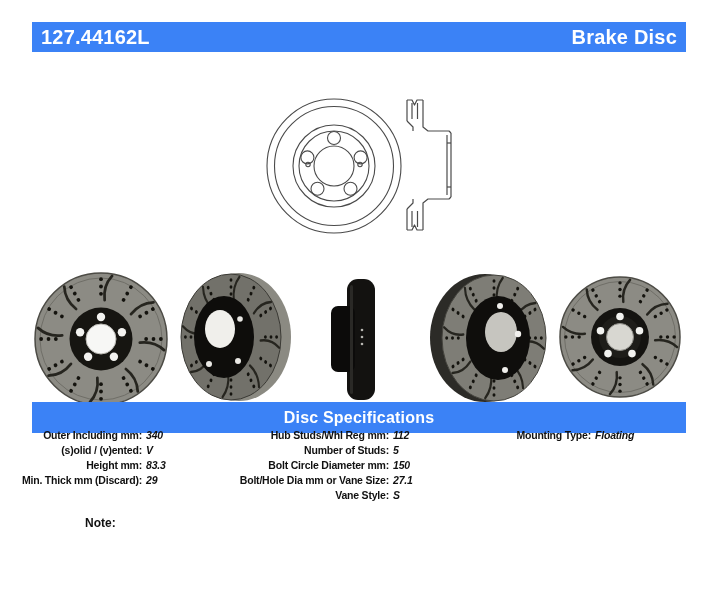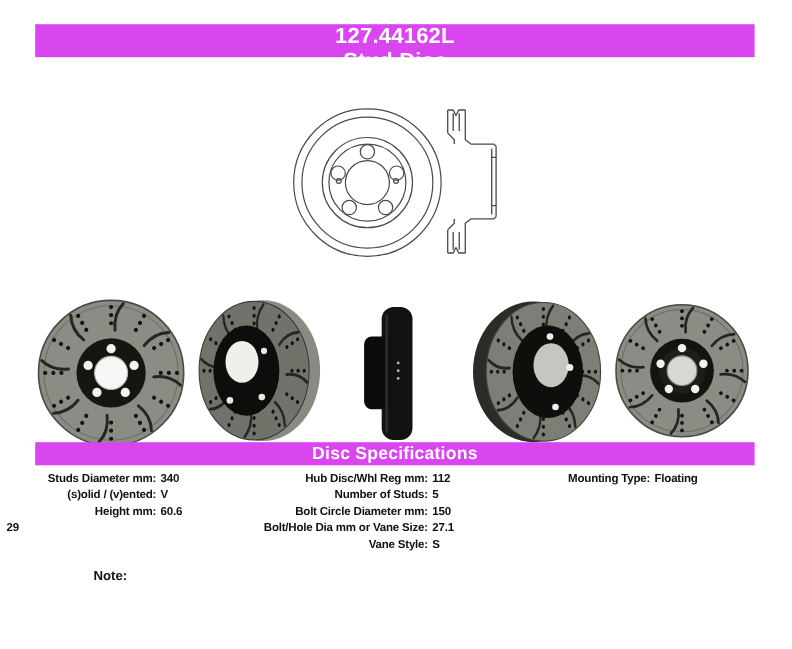--- a/index.html
+++ b/index.html
@@ -2,61 +2,60 @@
 <html><head>
 <meta charset="utf-8">
 <style>
   html,body { margin:0; padding:0; }
   body {
     width:720px; height:590px; position:relative;
     background:#ffffff; overflow:hidden;
     font-family:"Liberation Sans", sans-serif;
   }
   .bar {
-    position:absolute; background:#d946ef; color:#fff; font-weight:bold;
+    position:absolute; background:#3b82f6; color:#fff; font-weight:bold;
     box-sizing:border-box;
-    flex-direction:column;
   }
   #header-bar {
     left:32px; top:22px; width:654px; height:30px;
     display:flex; justify-content:space-between; align-items:center;
     padding:0 9px; font-size:20px; letter-spacing:.2px;
   }
   #spec-bar {
-    left:32px; top:402px; width:654px; height:21px;
+    left:32px; top:402px; width:654px; height:31px;
     display:flex; align-items:center; justify-content:center;
     font-size:16px; letter-spacing:.2px;
   }
   #drawings-svg { position:absolute; left:253px; top:86px; }
   #photos-svg   { position:absolute; left:0px;  top:268px; }
   .spec-col { position:absolute; top:428px; }
   #spec-col1 { left:2px; }
   #spec-col2 { left:210px; }
   #spec-col3 { left:440px; }
   .srow {
     display:flex; height:15px; line-height:15px;
     font-size:10.5px; font-weight:bold; color:#111;
     letter-spacing:-0.2px; white-space:nowrap;
   }
   .srow .lbl { text-align:right; }
   #spec-col1 .lbl { width:140px; }
   #spec-col2 .lbl { width:179px; }
   #spec-col3 .lbl { width:151px;text-align:right; }
-  .srow .val { margin-left:4px; }
+  .srow .val { margin-left:4px;font-style:italic; }
   #note {
     position:absolute; left:85px; top:516px;
     font-size:12px; font-weight:bold; color:#111;
   }
 </style>
 </head>
 <body>
 
 <div class="bar" id="header-bar">
   <span>127.44162L</span>
-  <span>Stud Disc</span>
+  <span>Brake Disc</span>
 </div>
 
 <svg id="drawings-svg" width="232" height="164" viewBox="0 0 232 164">
 
   <g stroke="#4a4a4a" fill="none" stroke-width="1.1">
     <circle cx="81" cy="80" r="67"></circle>
     <circle cx="81" cy="80" r="59.5"></circle>
     <circle cx="81" cy="80" r="41"></circle>
     <circle cx="81" cy="80" r="35"></circle>
     <circle cx="81" cy="80" r="20"></circle>
@@ -186,39 +185,40 @@
     <circle cx="-19.5" cy="-6.3" r="3.8" fill="#f2f2ef"></circle>
   </g>
 </svg>
 
 <div class="bar" id="spec-bar">
   <span>Disc Specifications</span>
 </div>
 
 <div class="spec-col" id="spec-col1">
   <div class="srow">
-    <span class="lbl">Studs Diameter mm:</span>
+    <span class="lbl">Outer Including mm:</span>
     <span class="val">340</span>
   </div>
   <div class="srow">
     <span class="lbl">(s)olid / (v)ented:</span>
     <span class="val">V</span>
   </div>
   <div class="srow">
     <span class="lbl">Height mm:</span>
-    <span class="val">60.6</span>
-  </div>
-  <div class="srow">
+    <span class="val">83.3</span>
+  </div>
+  <div class="srow">
+    <span class="lbl">Min. Thick mm (Discard):</span>
     <span class="val">29</span>
   </div>
 </div>
 
 <div class="spec-col" id="spec-col2">
   <div class="srow">
-    <span class="lbl">Hub Disc/Whl Reg mm:</span>
+    <span class="lbl">Hub Studs/Whl Reg mm:</span>
     <span class="val">112</span>
   </div>
   <div class="srow">
     <span class="lbl">Number of Studs:</span>
     <span class="val">5</span>
   </div>
   <div class="srow">
     <span class="lbl">Bolt Circle Diameter mm:</span>
     <span class="val">150</span>
   </div>

